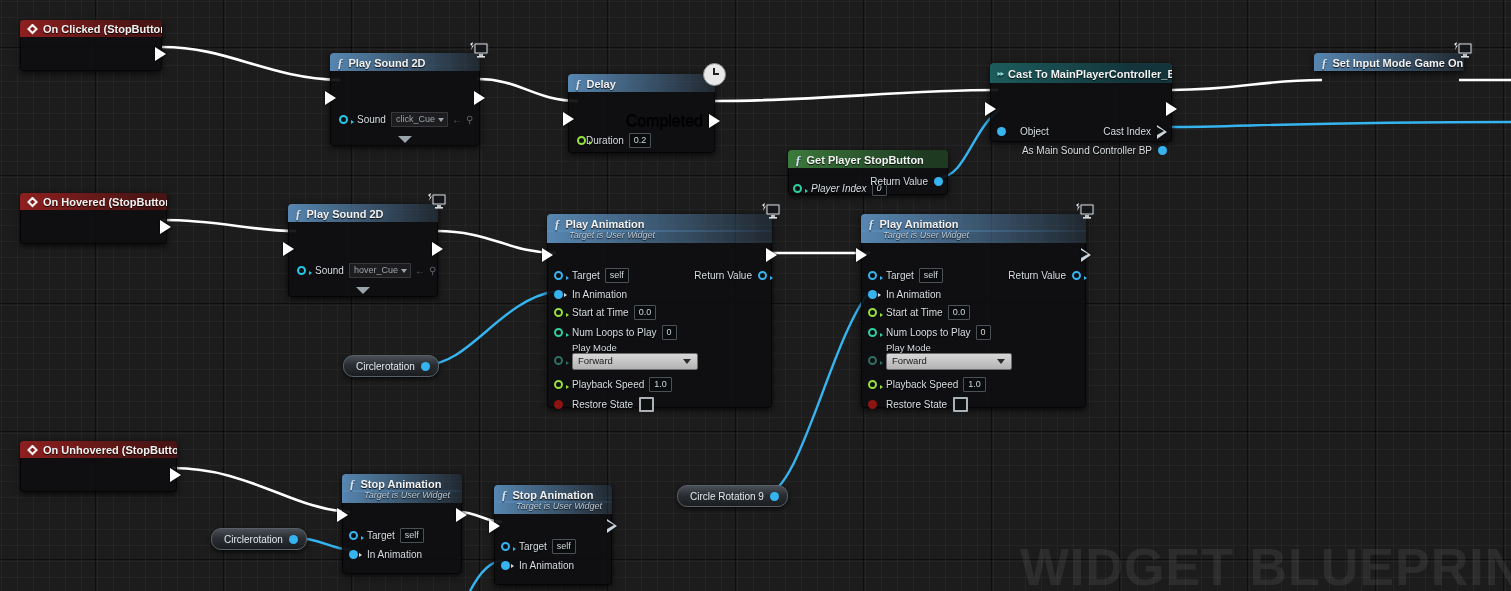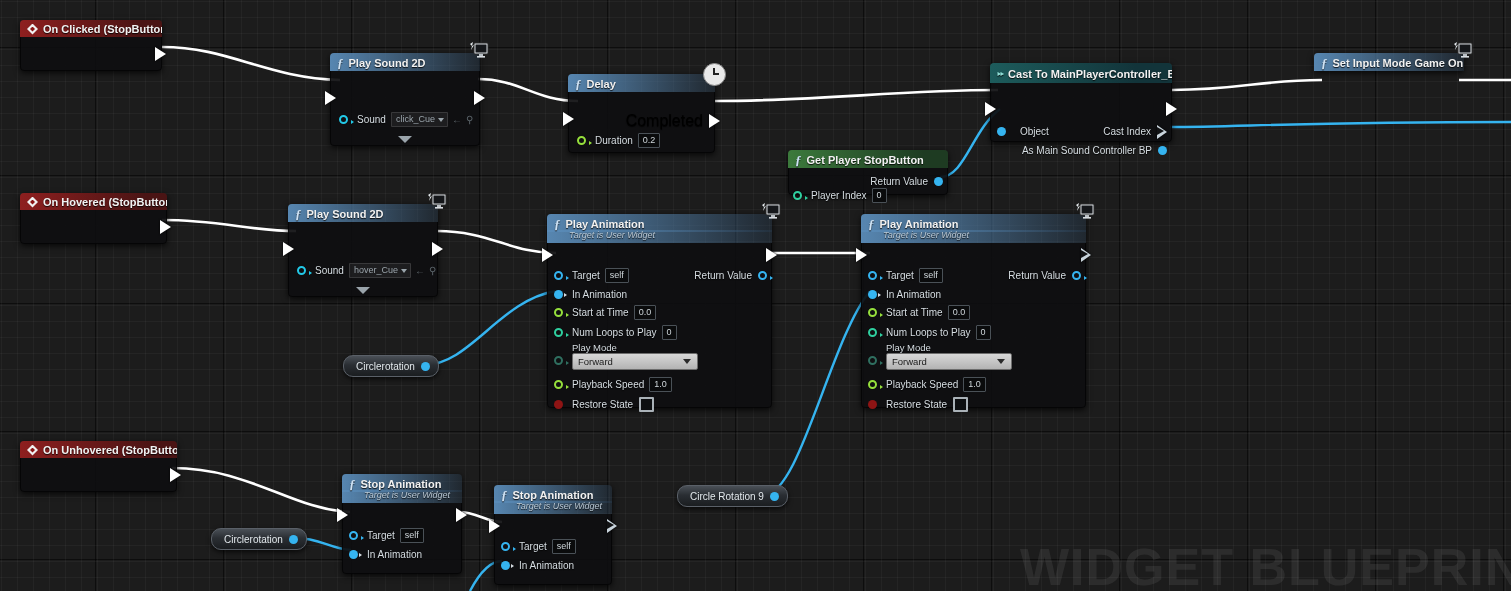--- a/index.html
+++ b/index.html
@@ -236,21 +236,21 @@
   }
   .combo {
     background: linear-gradient(to bottom,#d8d8d8,#b3b3b3);
     border: 1px solid #6d6d6d;
     border-radius: 2px;
     color: #1a1a1a;
     font-size: 9.5px;
     height: 15px;
     line-height: 14px;
     display: flex;
-    align-items: center;
+    align-items: flex-start;
     padding-left: 5px;
     position: relative;
   }
   .combo .arrow {
     position: absolute; right: 6px; top: 5px;
     width:0;height:0;
     border-left: 4.5px solid transparent;
     border-right: 4.5px solid transparent;
     border-top: 5px solid #2a2a2a;
   }
@@ -423,34 +423,34 @@
       <span>Delay</span>
     </div>
     <div class="node-body" style="height:54px; padding:6px 0 0 0;">
       <span class="exec" style="position:absolute; left:-6px; top:20px;"></span>
       <div style="position:absolute; right:-6px; top:20px; display:flex; align-items:center;">
         <span class="plabel" style="margin-right:6px;">Completed</span>
         <span class="exec"></span>
       </div>
       <div class="row" style="position:absolute; left:8px; top:40px;">
         <span class="pin hollow c-float" style="border-color:#96e03c;"></span>
-        <span class="plabel" style="margin-left:9px;">Duration</span>
+        <span class="plabel" style="">Duration</span>
         <span class="valbox">0.2</span>
       </div>
     </div>
     <div class="clock-icon"></div>
   </div>
 
   <div class="node" style="left:788px; top:150px; width:160px;">
     <div class="node-hdr hdr-pure">
       <span class="fn-icon">ƒ</span>
       <span>Get Player StopButton</span>
     </div>
     <div class="node-body" style="height:26px; padding:0;">
-      <div class="row" style="position:absolute; left:4px; top:19px;">
+      <div class="row" style="position:absolute; left:4px; top:12px;font-style:italic;">
         <span class="pin hollow c-int" style="border-color:#2fd0a0;"></span>
         <span class="plabel" style="margin-left:9px;">Player Index</span>
         <span class="valbox">0</span>
       </div>
       <div class="row" style="position:absolute; right:4px; top:5px;">
         <span class="plabel" style="margin-right:6px;">Return Value</span>
         <span class="pin filled fill-obj nopoint"></span>
       </div>
     </div>
   </div>

